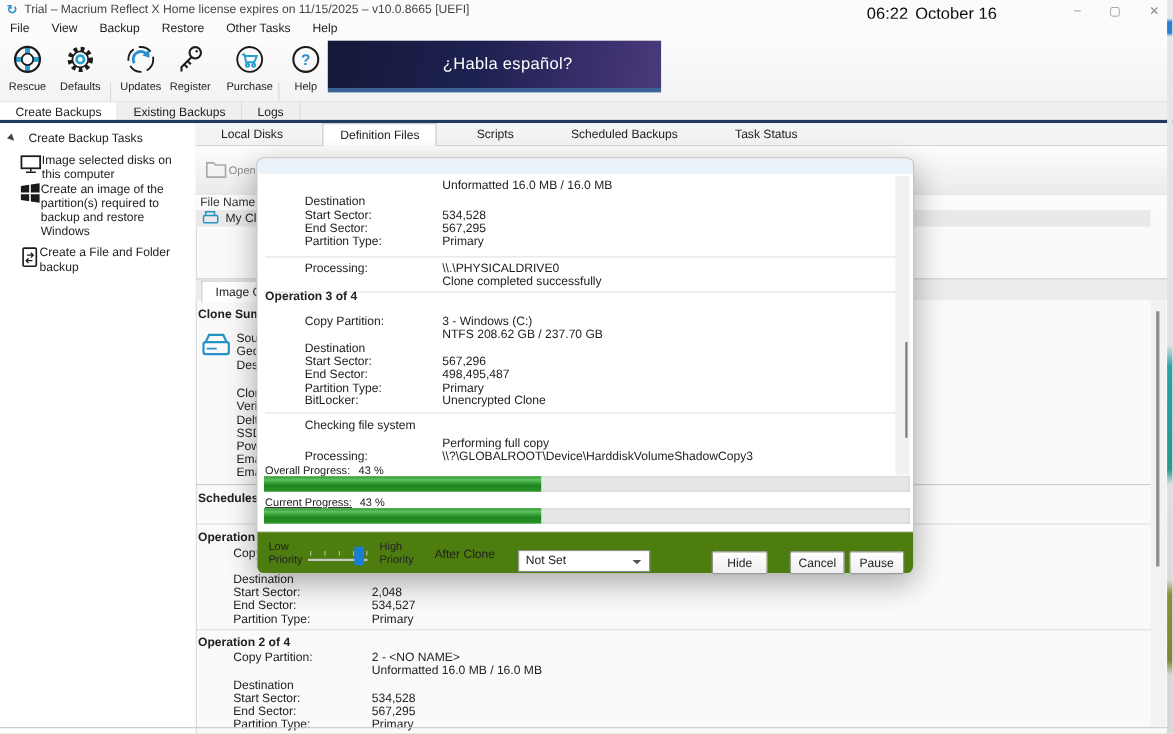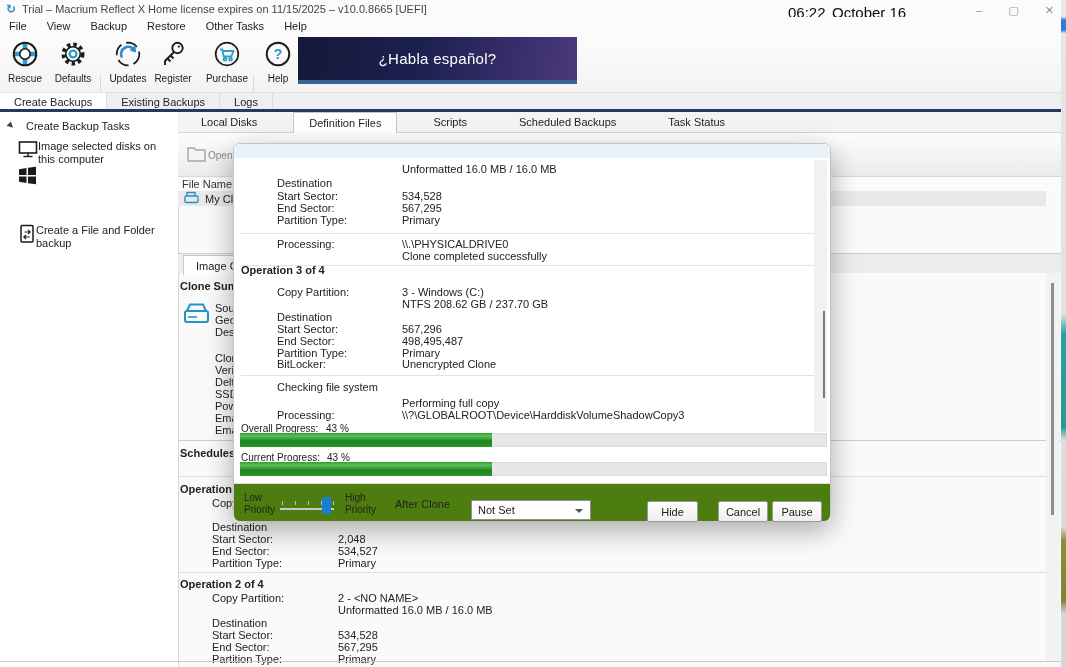--- a/index.html
+++ b/index.html
@@ -16,21 +16,21 @@
   #titlebar{left:0;top:0;width:1066px;height:17px;background:#fbfbfb;}
   #menubar{left:0;top:17px;width:1066px;height:18px;background:#fbfbfb;display:flex;align-items:center;gap:20px;padding-left:9px;}
   #menubar span{cursor:default;}
 
   
   #toolbar{left:0;top:35px;width:1066px;height:57px;background:linear-gradient(#fcfcfc,#f3f3f3);}
   .toolbtn{position:absolute;top:4px;width:50px;height:50px;display:flex;flex-direction:column;align-items:center;justify-content:flex-start;}
   .toolbtn .lab{font-size:10px;margin-top:2px;color:#1b1b1b;}
   #banner{left:298px;top:37px;width:279px;height:43px;color:#fff;display:flex;align-items:center;justify-content:center;
      background:linear-gradient(100deg,#141939 0%,#1d2150 45%,#3b2f6e 80%,#4a3a7c 100%);
-     border-bottom:4px solid #3a6394;font-size:15px;letter-spacing:.3px;}
+     border-bottom:4px solid #3a6394;font-size:15px;letter-spacing:.3px;padding-left:24px;}
 
   
   #maintabs{left:0;top:92px;width:1066px;height:17px;background:#efefef;display:flex;border-top:1px solid #e3e3e3;}
   .mtab{padding:1px 14px 0 14px;height:16px;display:flex;align-items:center;border-right:1px solid #dcdcdc;background:#efefef;}
   .mtab.active{background:#ffffff;}
   #navystrip{left:0;top:109px;width:1066px;height:3px;background:#223a5e;}
 
   
   #sidebar{left:0;top:112px;width:178px;height:555px;background:#ffffff;border-right:1px solid #d7d7d7;}
   .sideitem{position:absolute;left:18px;display:flex;gap:0;align-items:flex-start;width:152px;}
@@ -189,20 +189,21 @@
         <rect x="1.5" y="2" width="17" height="11" fill="none" stroke="#1b1b1b" stroke-width="1.6"></rect>
         <line x1="10" y1="13" x2="10" y2="16" stroke="#1b1b1b" stroke-width="1.4"></line>
         <line x1="5.5" y1="16.5" x2="14.5" y2="16.5" stroke="#1b1b1b" stroke-width="1.4"></line>
           </svg></span>
       <span class="txt">Image selected disks on this computer</span>
     </div>
     <div class="sideitem" style="top:54px;">
       <span><svg width="19" height="19" viewBox="0 0 19 19">
         <path d="M1,3.2 L8.5,2 V9 H1 Z M10,1.8 L18,0.7 V9 H10 Z M1,10.5 H8.5 V17 L1,15.8 Z M10,10.5 H18 V18.3 L10,17.2 Z" fill="#1b1b1b"></path>
           </svg></span>
+      <span class="txt">Create an image of the partition(s) required to backup and restore Windows</span>
     </div>
     <div class="sideitem" style="top:112px;">
       <span><svg width="18" height="20" viewBox="0 0 18 20">
         <rect x="3" y="1.5" width="12" height="16.5" rx="1" fill="none" stroke="#1b1b1b" stroke-width="1.5"></rect>
         <path d="M6.5,8 h5.5 m-2,-2.2 l2.2,2.2 -2.2,2.2 M11.5,13 h-5.5 m2,-2.2 l-2.2,2.2 2.2,2.2" fill="none" stroke="#1b1b1b" stroke-width="1.2"></path>
           </svg></span>
       <span class="txt">Create a File and Folder backup</span>
     </div>
   </div>
 

